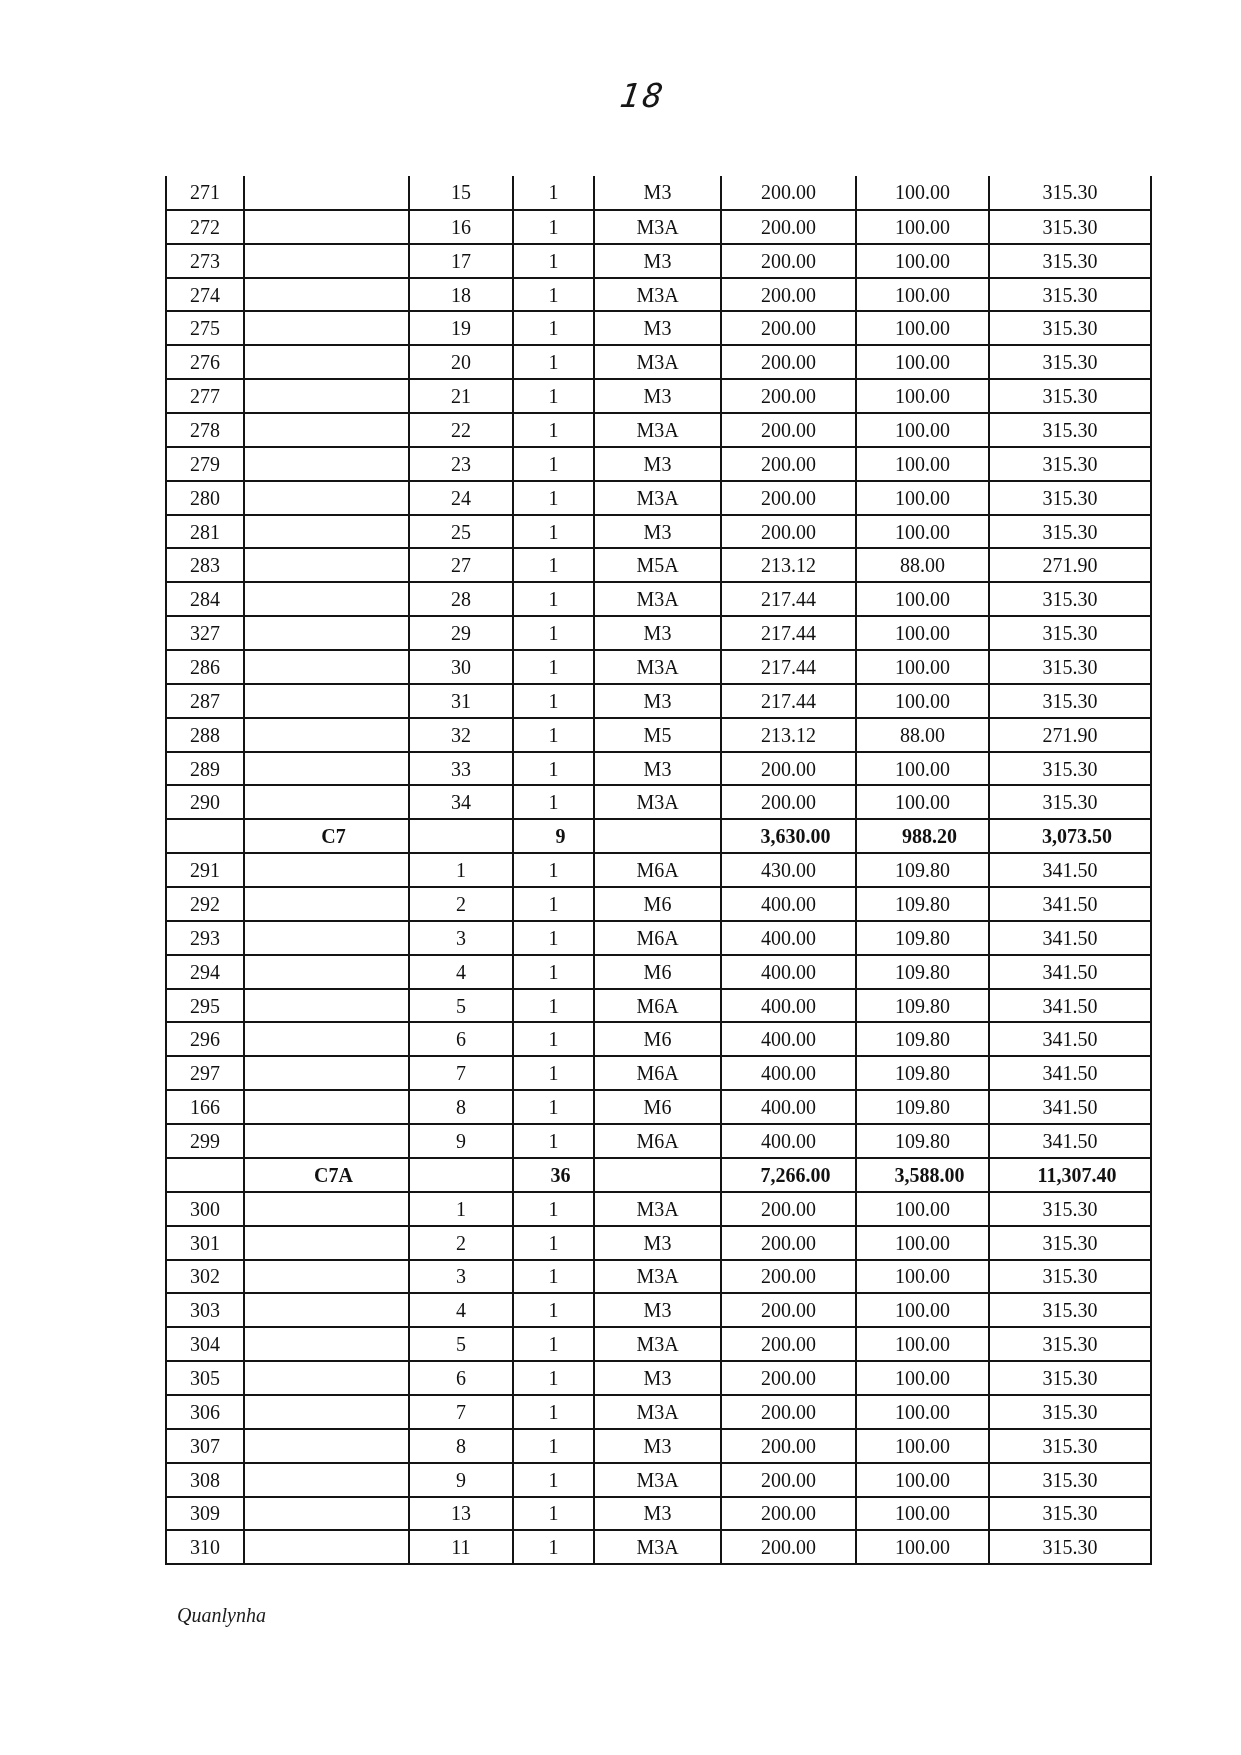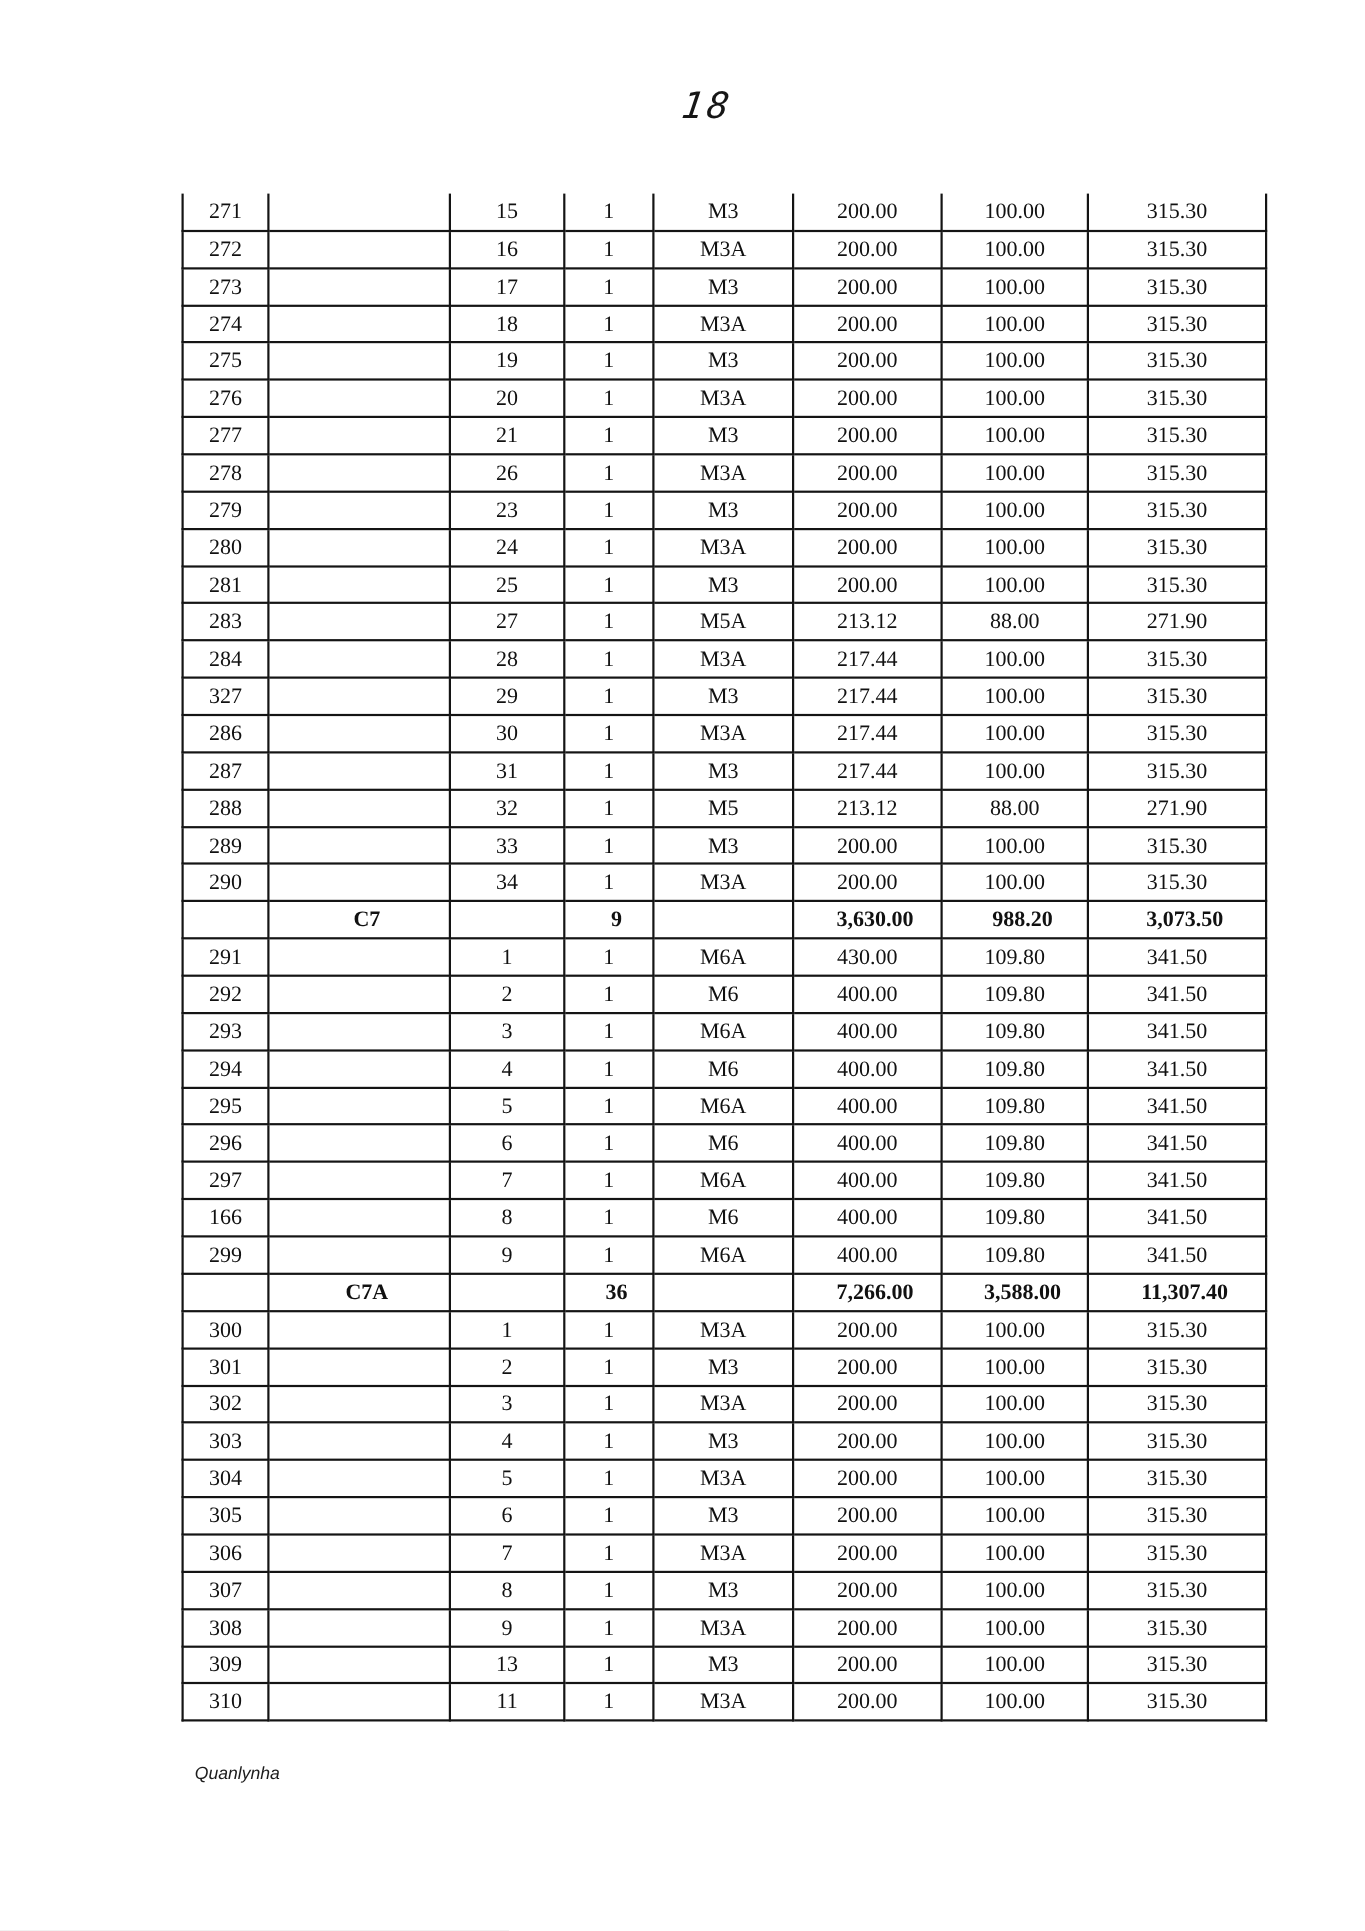--- a/index.html
+++ b/index.html
@@ -43,23 +43,23 @@
     overflow: hidden;
     white-space: nowrap;
   }
   
   table.doc-table tr:first-child td { border-top: none; }
   table.doc-table tr.group-row td { font-weight: bold; padding-left: 14px; }
   .footer-note {
     position: absolute;
     left: 177px;
     top: 1604px;
-    font-family: Liberation Sans, sans-serif;
+    font-family: Liberation Serif, serif;
     font-style: italic;
-    font-size: 16px;
+    font-size: 20px;
     color: #1c1c1c;
   }
 </style>
 </head>
 <body>
 
 <div class="page">
 
   <div class="page-number">18</div>
 
@@ -141,21 +141,21 @@
           <td>21</td>
           <td>1</td>
           <td>M3</td>
           <td>200.00</td>
           <td>100.00</td>
           <td>315.30</td>
         </tr>
         <tr>
           <td>278</td>
           <td></td>
-          <td>26</td>
+          <td>22</td>
           <td>1</td>
           <td>M3A</td>
           <td>200.00</td>
           <td>100.00</td>
           <td>315.30</td>
         </tr>
         <tr>
           <td>279</td>
           <td></td>
           <td>23</td>

